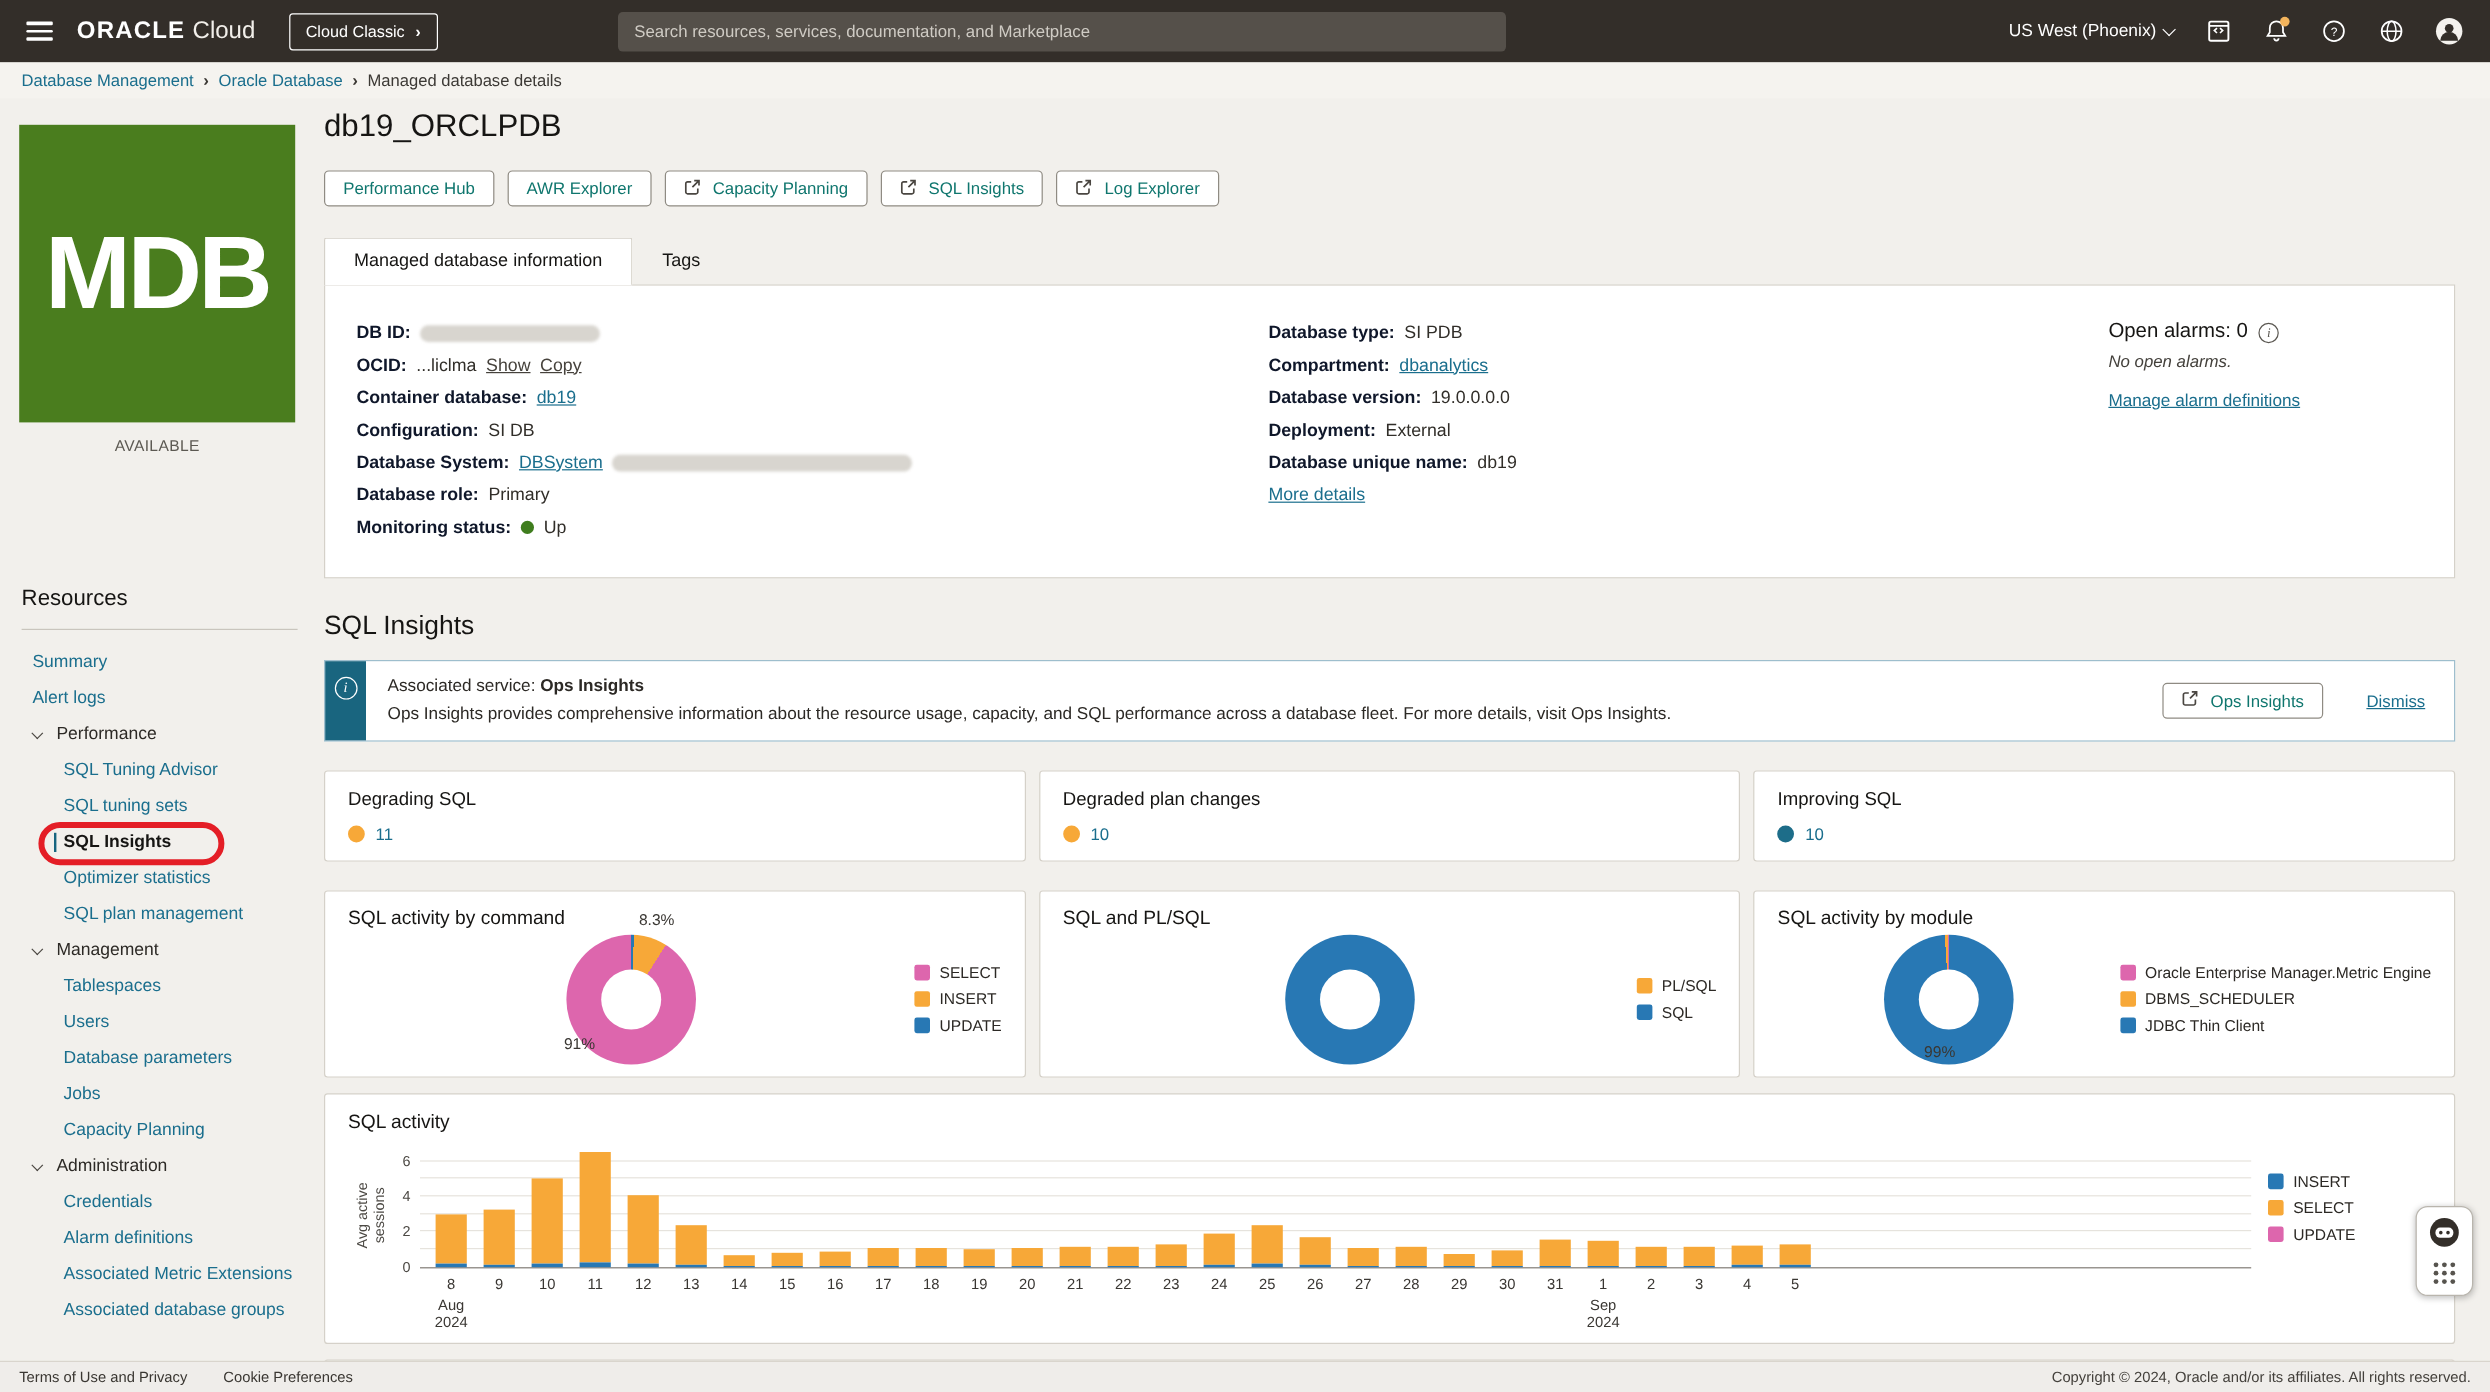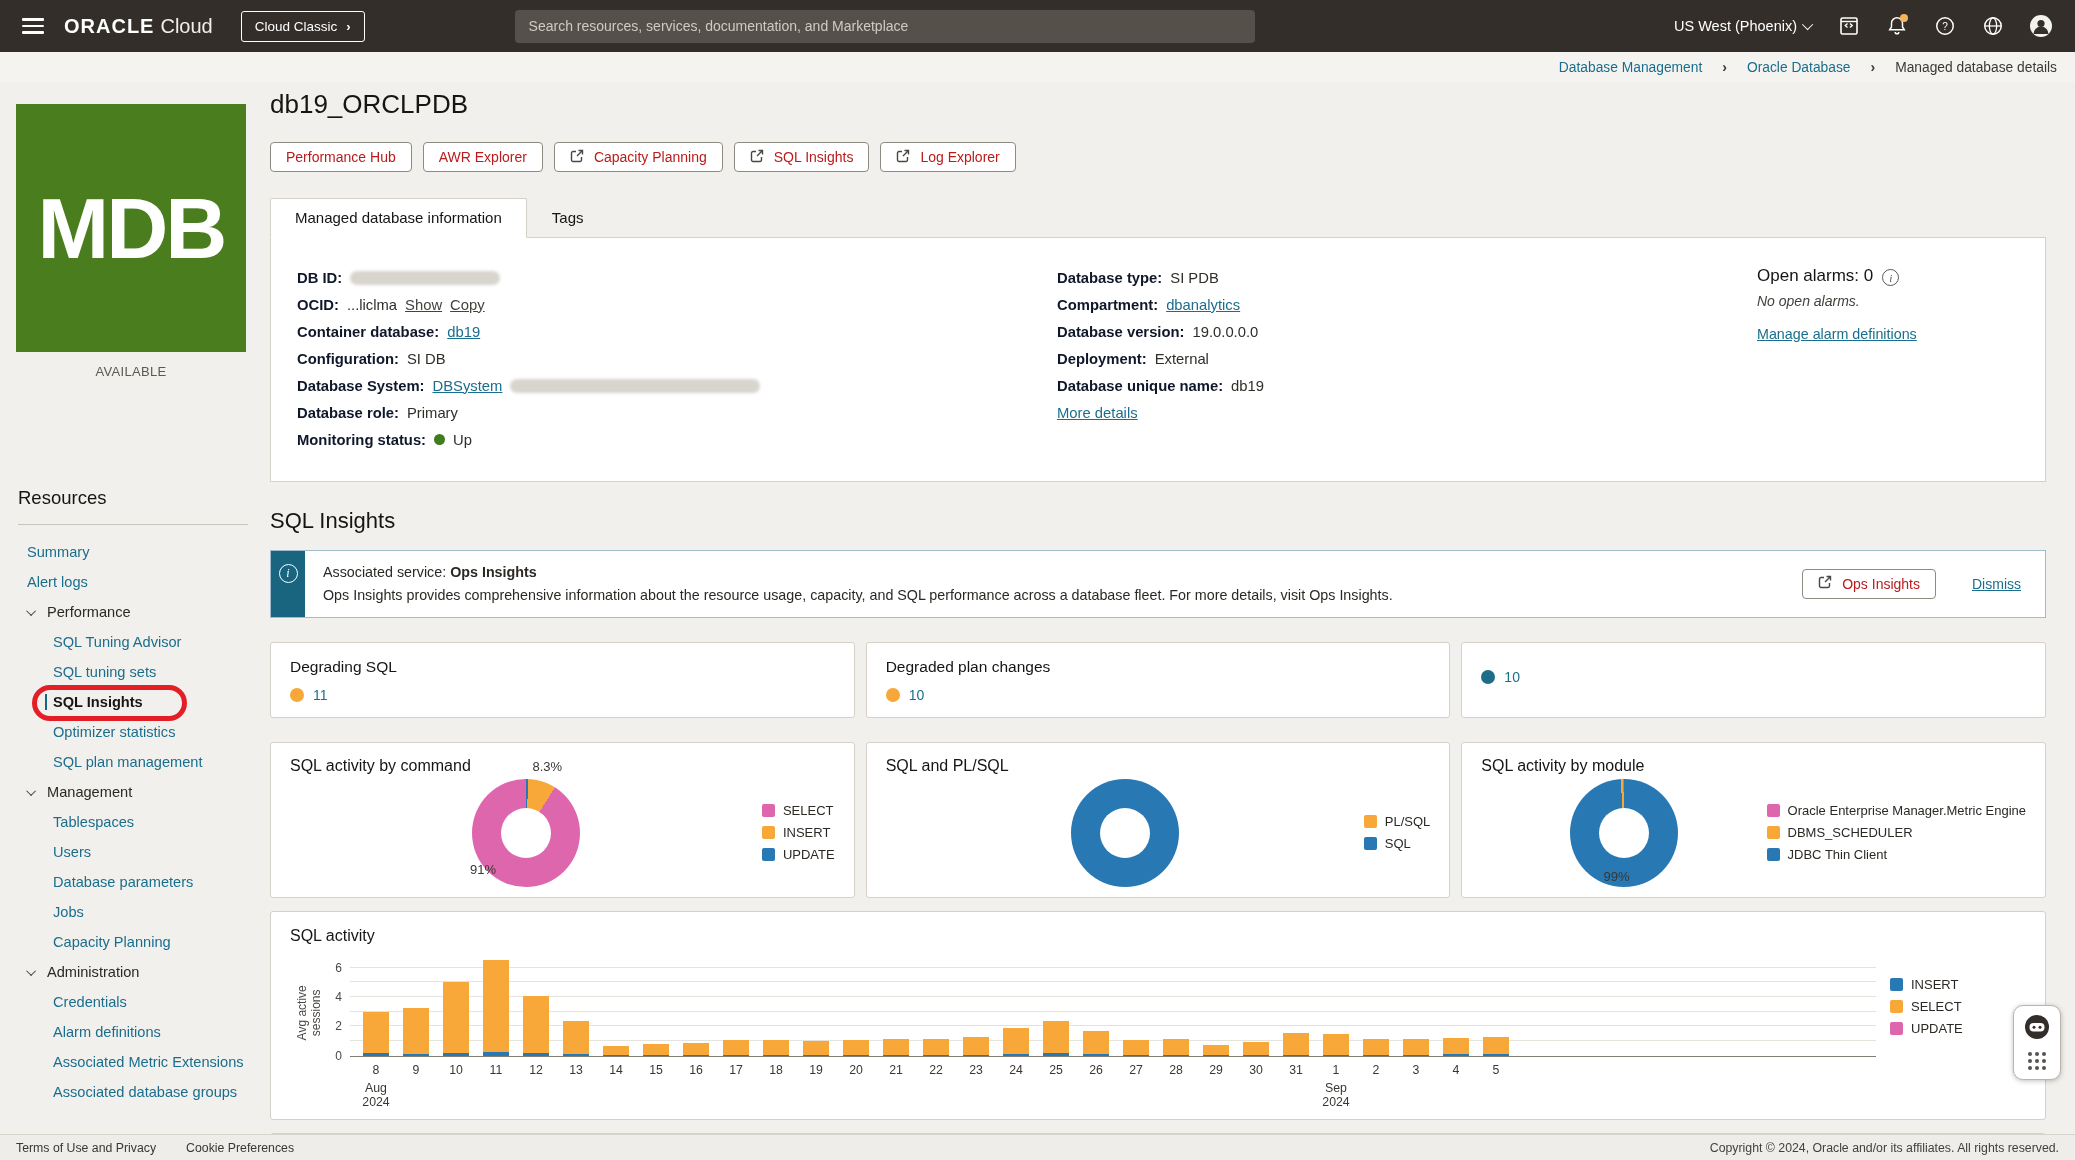--- a/index.html
+++ b/index.html
@@ -18,21 +18,21 @@
   .chip .chev-r { font-weight:700; font-size:13px; }
   .search { margin-left:150px; width:740px; height:33px; background:#55504a; border:none; border-radius:4px; color:#e8e5e0; padding:0 14px; font-size:14px; outline:none; }
   .search::placeholder { color:#cfcbc4; }
   .top-right { margin-left:auto; display:flex; align-items:center; gap:24px; }
   .region { display:flex; align-items:center; gap:8px; font-size:14.5px; cursor:pointer; }
   .chev-dn { width:8px; height:8px; border-left:1.8px solid #fff; border-bottom:1.8px solid #fff; transform:rotate(-45deg) translateY(-2px); }
   .tb-icon { position:relative; width:24px; height:24px; display:flex; align-items:center; justify-content:center; cursor:pointer; }
   .bell-dot { position:absolute; top:0; right:1px; width:8px; height:8px; background:#f3b45c; border-radius:50%; }
 
   
-  .breadcrumbbar { height:30px; display:flex; align-items:center; gap:20px; padding:0 18px; font-size:13.8px; background:#f5f3ef;justify-content:flex-end; }
+  .breadcrumbbar { height:30px; display:flex; align-items:center; gap:8px; padding:0 18px; font-size:13.8px; background:#f5f3ef; }
   .bc-link { color:#1a6e8d; cursor:pointer; }
   .bc-sep { color:#3c3935; font-weight:700; font-size:14px; }
   .bc-current { color:#3c3935; }
 
   
   .layout { display:flex; }
   .leftcol { flex:0 0 270px; }
   .maincol { flex:1; margin-right:29px; min-width:0; }
 
   .tile { width:230px; height:248px; margin:22px 0 0 16px; background:#4a7d1e; color:#fff; display:flex; align-items:center; justify-content:center; font-size:86px; font-weight:800; letter-spacing:-3px; }
@@ -45,21 +45,21 @@
   .nav-link { margin-left:27px; color:#1a6e8d; cursor:pointer; }
   .nav-group { margin-left:29px; color:#2c2925; display:flex; align-items:center; gap:11px; cursor:pointer; }
   .g-chev { width:7px; height:7px; border-left:1.7px solid #4a4641; border-bottom:1.7px solid #4a4641; transform:rotate(-45deg) translateY(-2px); }
   .nav-sub { margin-left:53px; color:#1a6e8d; cursor:pointer; }
   .nav-sub.active { margin-left:45px; padding-left:6px; border-left:2px solid #17657f; color:#161513; font-weight:700; position:relative; }
   .oval { position:absolute; left:-15px; top:-9px; width:155px; height:36px; border:5px solid #e41e26; border-radius:19px; pointer-events:none; }
 
   
   .page-title { font-size:26px; font-weight:500; margin-top:7px; }
   .actions { display:flex; gap:11px; margin-top:22px; }
-  .action-btn { display:flex; align-items:center; gap:10px; background:#fff; border:1px solid #8f8b83; border-radius:4px; height:30px; padding:0 15px; font-size:14px; color:#b91c1c; cursor:pointer; }
+  .action-btn { display:flex; align-items:center; gap:10px; background:#fff; border:1px solid #8f8b83; border-radius:4px; height:30px; padding:0 15px; font-size:14px; color:#0f766e; cursor:pointer; }
   .tabs { display:flex; margin-top:26px; }
   .tab { padding:10px 24px 11px; font-size:15px; cursor:pointer; border:1px solid transparent; }
   .tab.active { background:#fff; border:1px solid #d5d1c9; border-bottom-color:#fff; border-radius:2px 2px 0 0; }
   .info-panel { background:#fff; border:1px solid #d5d1c9; margin-top:-1px; padding:26px 26px 28px; display:flex; }
   .fcol1 { width:760px; } .fcol2 { width:700px; } .fcol3 { flex:1; padding-top:2px; }
   .frow { display:flex; align-items:center; gap:8px; min-height:27px; font-size:14.8px; color:#312e29; }
   .frow b { font-weight:700; color:#0f172a; }
   .flink { color:#1a6e8d; text-decoration:underline; cursor:pointer; }
   .faction { color:#46423c; text-decoration:underline; cursor:pointer; }
   .redact { display:inline-block; height:14px; border-radius:7px; background:#d8d5cf; filter:blur(1.5px); }
@@ -413,20 +413,21 @@
             </div>
           </div>
           <div class="card sum-card">
             <div class="sum-title">Degraded plan changes</div>
             <div class="sum-val">
               <span class="dot14" style="background: rgb(247, 168, 56);"></span>
               <span class="sum-num">10</span>
             </div>
           </div>
           <div class="card sum-card">
+            <div class="sum-title">Improving SQL</div>
             <div class="sum-val">
               <span class="dot14" style="background: rgb(29, 109, 137);"></span>
               <span class="sum-num">10</span>
             </div>
           </div>
         </div>
       <div class="cards3" id="donut-cards">
           <div class="card donut-card">
             <div class="card-title">SQL activity by command</div>
             <div class="donut-body">

